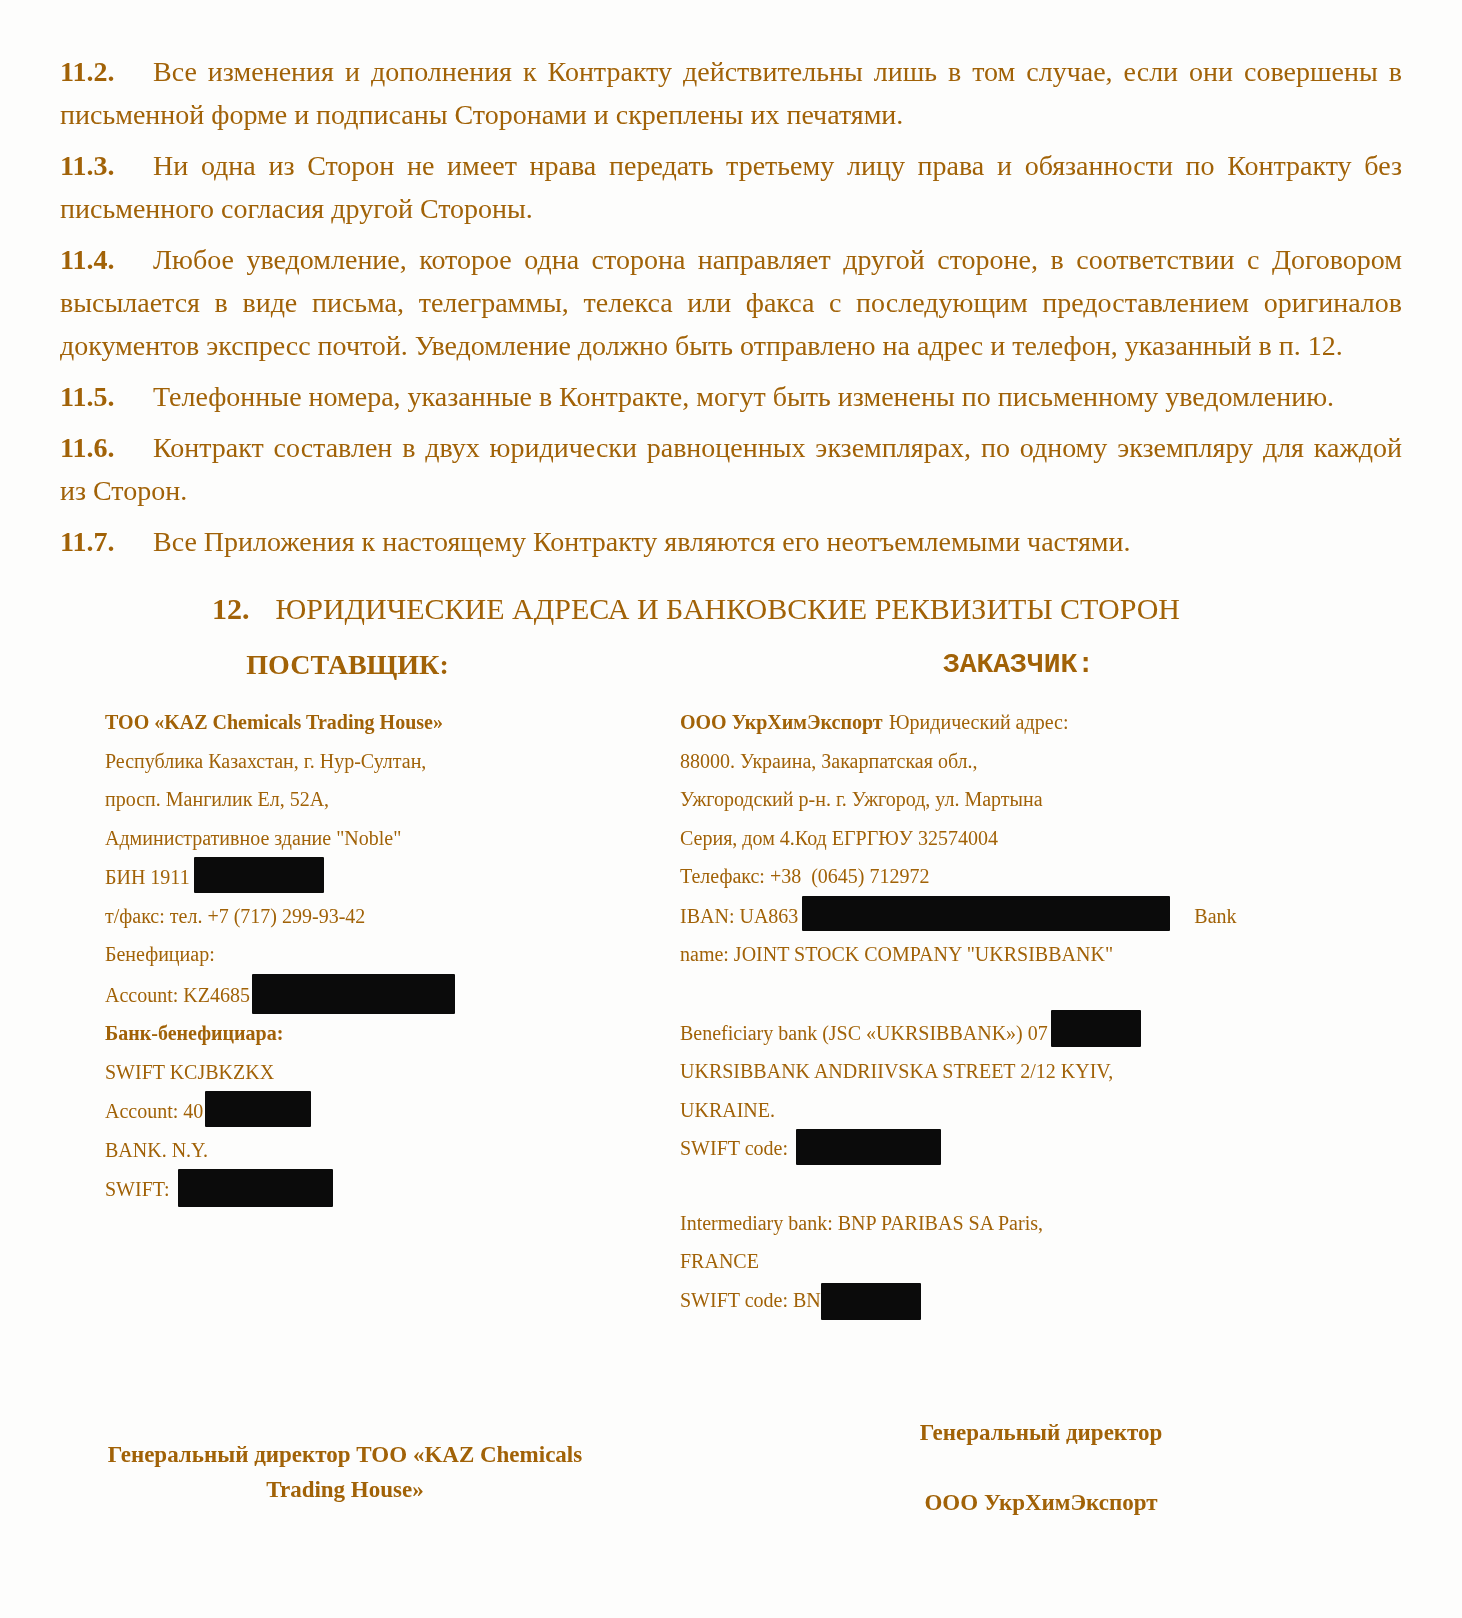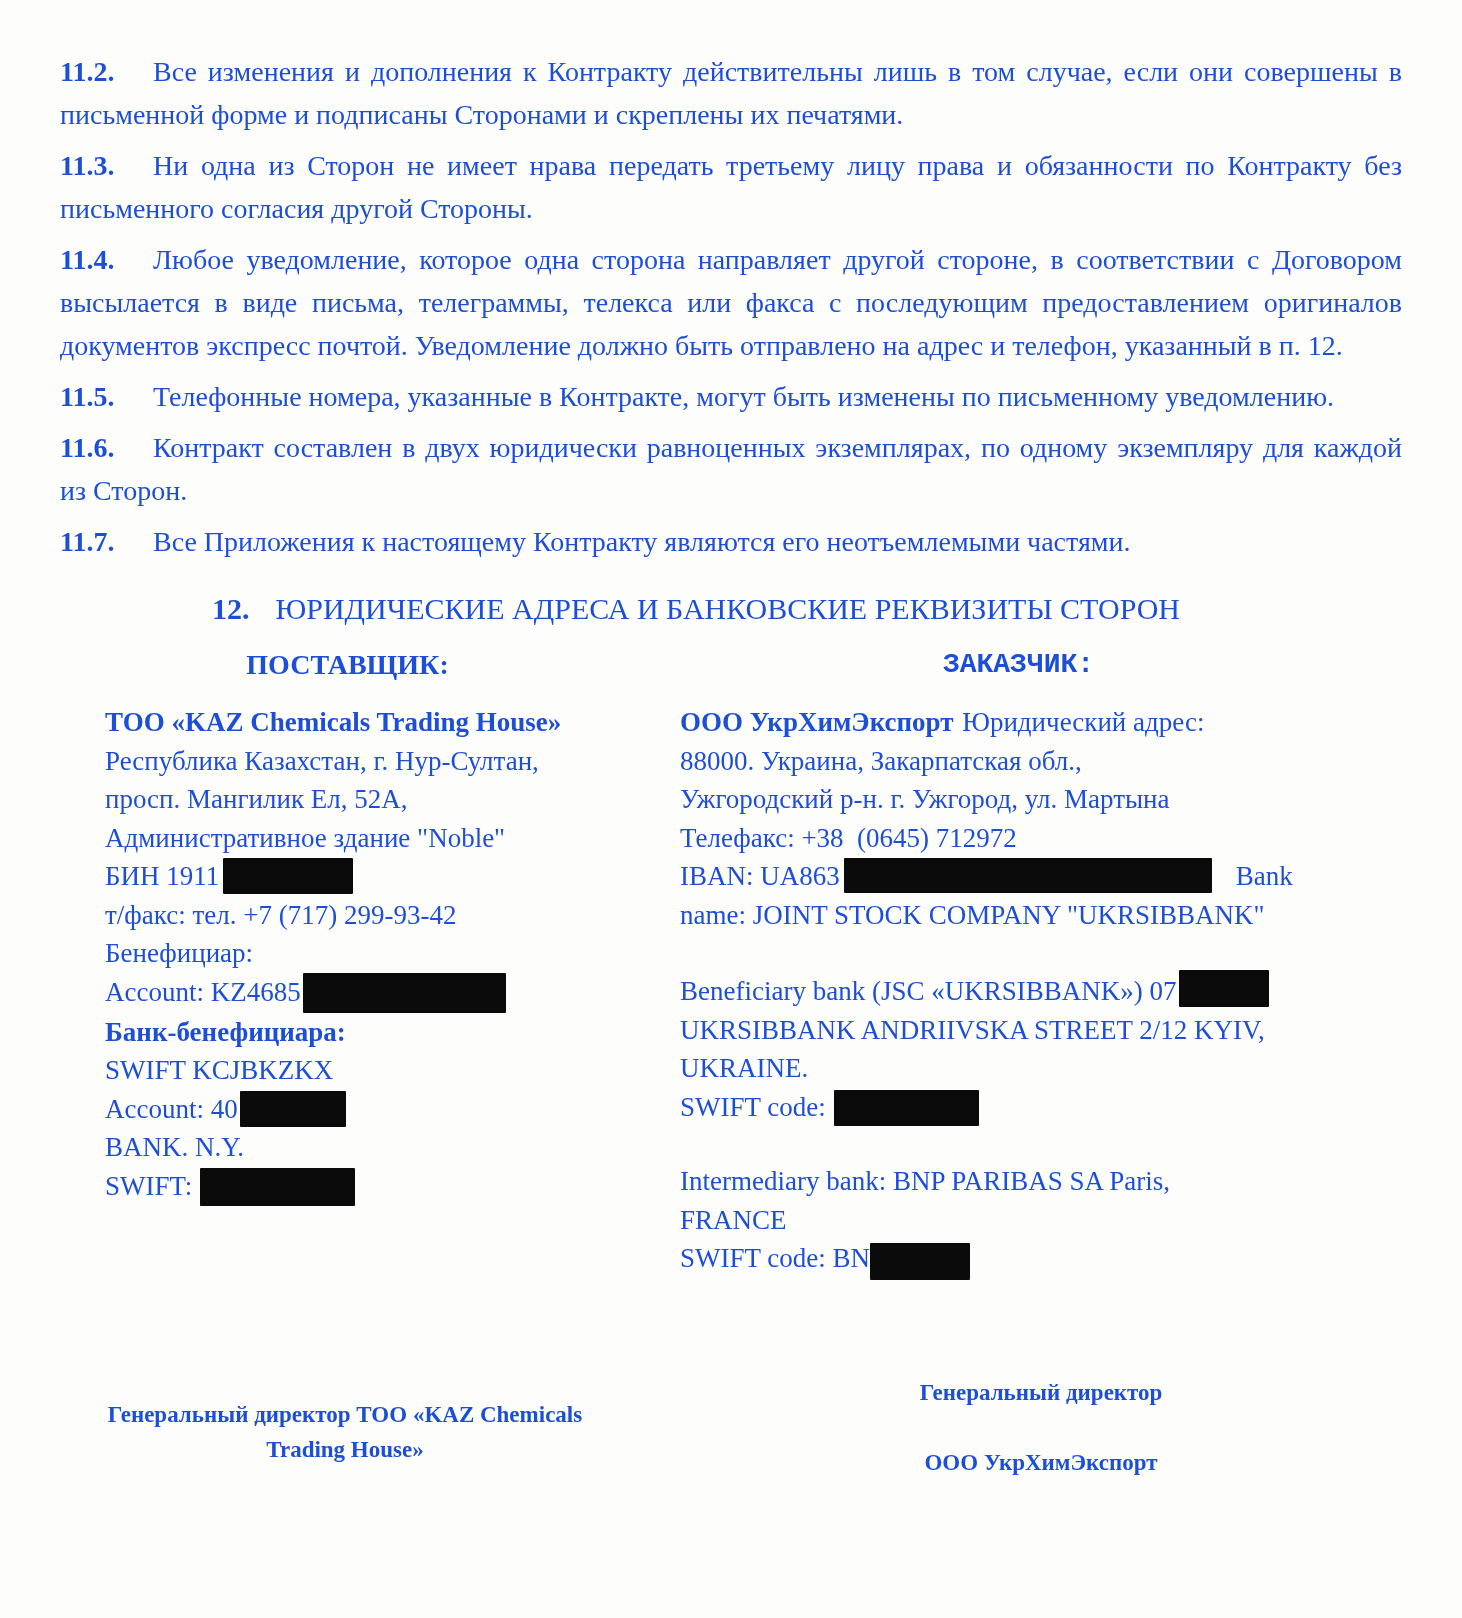--- a/index.html
+++ b/index.html
@@ -1,21 +1,21 @@
 <!DOCTYPE html>
 <html lang="ru"><head>
 <meta charset="utf-8">
 <style>
   html,body{margin:0;padding:0;background:#e9e9e9;}
   .page{
     position:relative;
     width:1462px;height:1618px;
     margin:0 auto;
     background:#fdfdfc;
-    color:#1d4ed8;
+    color:#a16207;
     font-family:"Liberation Serif","DejaVu Serif",serif;
     box-sizing:border-box;
     padding:50px 60px 0 60px;
     overflow:hidden;
   }
   
   .clause{
     font-size:28px;
     line-height:43px;
     text-align:justify;
@@ -31,21 +31,21 @@
     line-height:32px;
     transform:translateX(-35px);
     white-space:nowrap;
   }
   .s12 .s12num{font-weight:bold;margin-right:26px;}
   
   .col-heads{display:flex;margin-top:24px;font-weight:bold;font-size:28px;}
   .col-head-left{width:575px;text-align:center;}
   .col-head-right{flex:1;text-align:center;font-family:Liberation Mono, monospace;}
   
-  .cols{display:flex;margin-top:22px;font-size:27px;line-height:38.5px;}
+  .cols{display:flex;margin-top:22px;font-size:20px;line-height:38.5px;}
   .col-left{width:575px;padding-left:45px;box-sizing:border-box;}
   .col-right{flex:1;padding-left:45px;box-sizing:border-box;}
   .ln{white-space:nowrap;}
   .b{font-weight:bold;}
   .sp{margin-right:0.32em;}
   .gap{height:36px;}
   
   .redact{
     display:inline-block;
     background:#0b0b0b;
@@ -108,20 +108,21 @@
       <div class="ln">SWIFT KCJBKZKX</div>
       <div class="ln"><span>Account: 40</span><span class="redact r-acc2"></span></div>
       <div class="ln">BANK. N.Y.</div>
       <div class="ln"><span>SWIFT:</span><span class="redact r-swleft"></span></div>
     </div>
 
     <div class="col-right">
       <div class="ln"><span class="b sp">ООО УкрХимЭкспорт</span><span>Юридический адрес:</span></div>
       <div class="ln">88000. Украина, Закарпатская обл.,</div>
       <div class="ln">Ужгородский р-н. г. Ужгород, ул. Мартына</div>
+      <div class="ln">Серия, дом 4.Код ЕГРГЮУ 32574004</div>
       <div class="ln">Телефакс: +38&nbsp; (0645) 712972</div>
       <div class="ln"><span>IBAN: UA863</span><span class="redact r-iban"></span><span class="after-bar">Bank</span></div>
       <div class="ln">name: JOINT STOCK COMPANY "UKRSIBBANK"</div>
       <div class="gap"></div>
       <div class="ln"><span>Beneficiary bank (JSC «UKRSIBBANK») 07</span><span class="redact r-benef"></span></div>
       <div class="ln">UKRSIBBANK ANDRIIVSKA STREET 2/12 KYIV,</div>
       <div class="ln">UKRAINE.</div>
       <div class="ln"><span>SWIFT code:</span><span class="redact r-swright"></span></div>
       <div class="gap"></div>
       <div class="ln">Intermediary bank: BNP PARIBAS SA Paris,</div>

